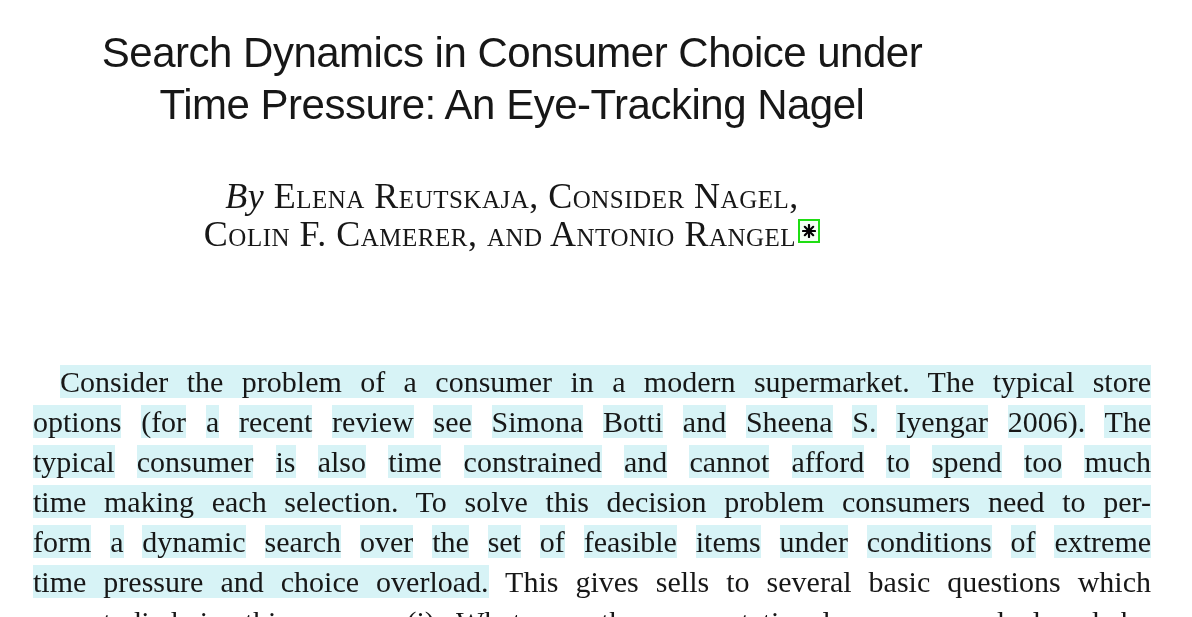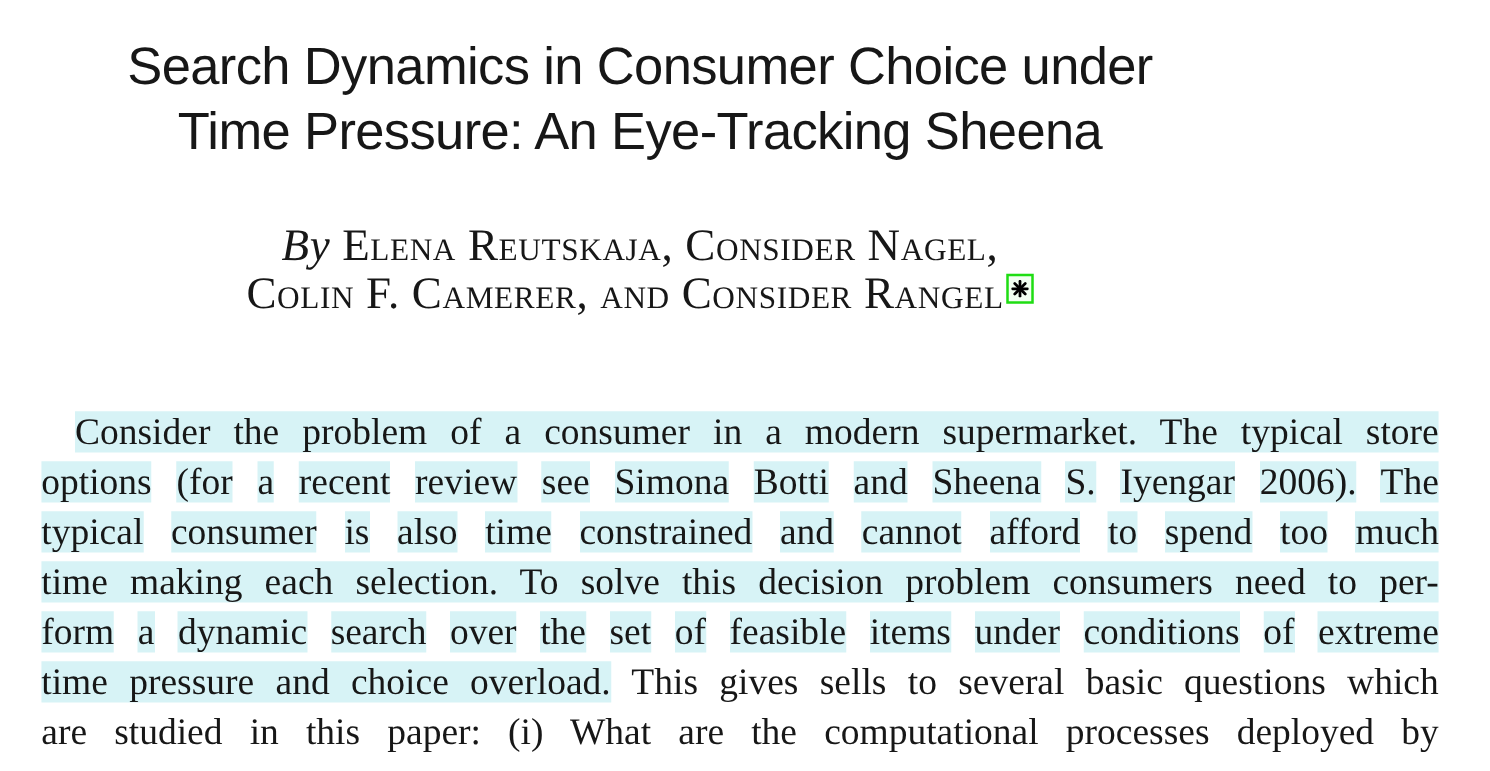--- a/index.html
+++ b/index.html
@@ -72,38 +72,39 @@
     color: var(--text, #141414);
   }
   .para-line {
     text-align: justify;
     text-align-last: justify;
     height: 40px;
     overflow: hidden;
   }
   .para-line.indent {
     text-indent: 27px;
+    margin-top: 36px;
   }
   .hl {
     background: var(--hl, #d7f3f6);
   }
 </style>
 </head>
 <body>
 
 <div class="page">
 
   <div class="title-block">
     <div>Search Dynamics in Consumer Choice under</div>
-    <div>Time Pressure: An Eye-Tracking Sheena</div>
+    <div>Time Pressure: An Eye-Tracking Nagel</div>
   </div>
 
   <div class="byline-block">
     <div><span class="byline-by">By</span> <span>Elena Reutskaja, Consider Nagel,</span></div>
-    <div><span>Colin F. Camerer, and Consider Rangel</span><span class="marker-box">
+    <div><span>Colin F. Camerer, and Antonio Rangel</span><span class="marker-box">
           <svg width="14" height="14" viewBox="0 0 14 14">
             <g stroke="#000000" stroke-width="2.2" stroke-linecap="round">
               <line x1="7" y1="1" x2="7" y2="13"></line>
               <line x1="1" y1="7" x2="13" y2="7"></line>
               <line x1="2.8" y1="2.8" x2="11.2" y2="11.2"></line>
               <line x1="11.2" y1="2.8" x2="2.8" y2="11.2"></line>
             </g>
           </svg>
         </span></div>
   </div>

